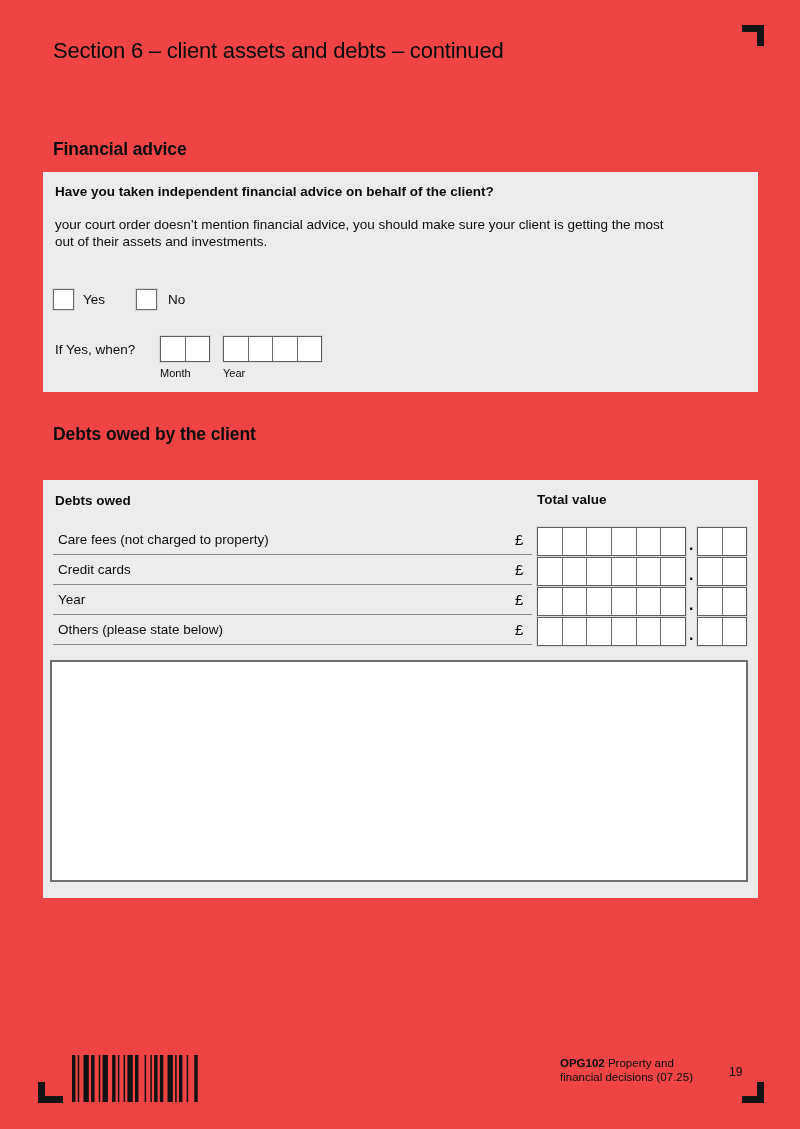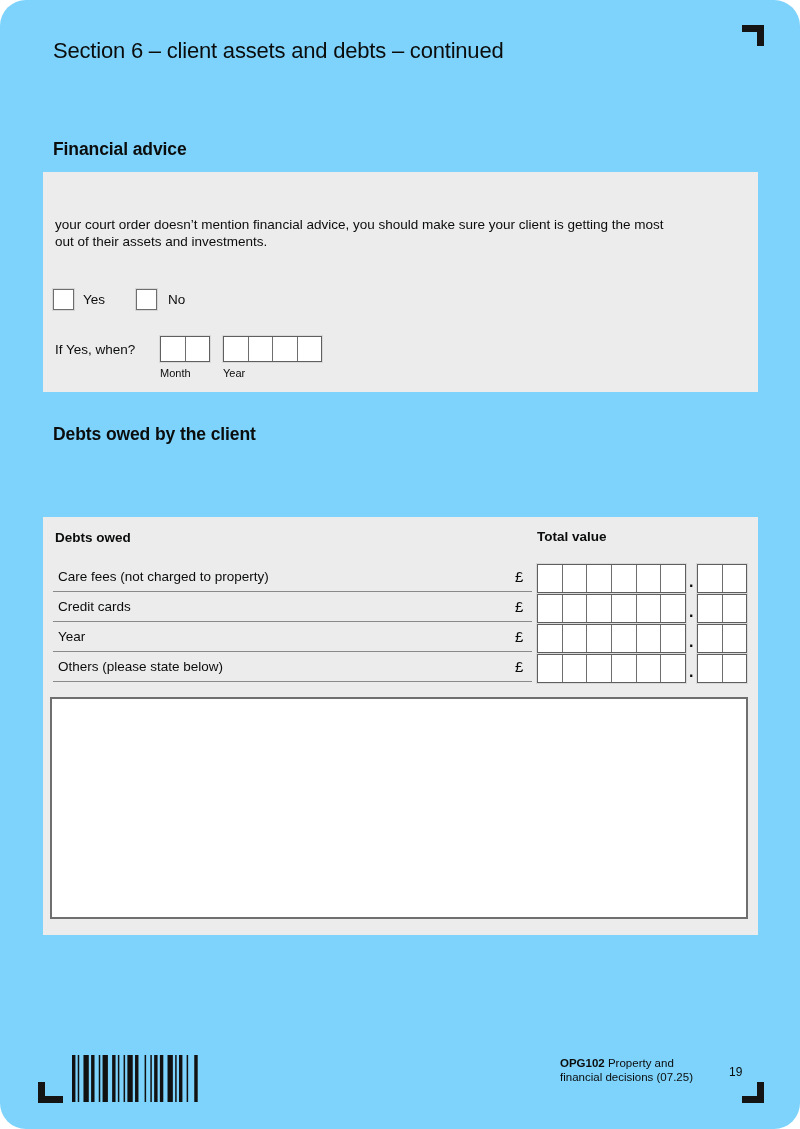--- a/index.html
+++ b/index.html
@@ -1,34 +1,34 @@
 <!DOCTYPE html>
 <html><head>
 <meta charset="utf-8">
 <style>
   html,body { margin:0; padding:0; background:#ffffff; }
   .page {
-    position:relative; width:800px; height:1129px; background:#7dd3fc;
-    font-family:"Liberation Sans", sans-serif; color:#0b0c0c; overflow:hidden;border-radius:26px;
+    position:relative; width:800px; height:1129px; background:#ef4444;
+    font-family:"Liberation Sans", sans-serif; color:#0b0c0c; overflow:hidden;
   }
   .abs { position:absolute; }
 
   .page-title { left:53px; top:38px; font-size:22px; font-weight:400; letter-spacing:-0.2px; }
 
   .crop { position:absolute; }
   .crop-tr { left:742px; top:25px; width:15px; height:14px; border-top:7px solid #141414; border-right:7px solid #141414; }
   .crop-bl { left:38px;  top:1082px; width:18px; height:14px; border-left:7px solid #141414; border-bottom:7px solid #141414; }
   .crop-br { left:742px; top:1082px; width:15px; height:14px; border-right:7px solid #141414; border-bottom:7px solid #141414; }
 
   .h2 { font-size:17.5px; font-weight:700; letter-spacing:-0.1px;text-align:right; }
   .body-text { font-size:13.5px; line-height:16.5px; }
 
   .panel { position:absolute; left:43px; width:715px; background:#ececec; }
   .panel-1 { top:172px; height:220px; }
-  .panel-2 { top:517px; height:418px;text-align:center; }
+  .panel-2 { top:480px; height:418px;text-align:center; }
 
   .q-bold { font-size:13.5px; font-weight:700; }
 
   .checkbox {
     position:absolute; width:19px; height:19px; background:#ffffff;
     border:1px solid #6e6e6e; box-shadow:0 0 0 1px #d6d6d6;
   }
   .opt-label { position:absolute; font-size:13.5px; }
 
   .strip {
@@ -64,20 +64,21 @@
 
   <div class="crop crop-tr"></div>
   <div class="crop crop-bl"></div>
   <div class="crop crop-br"></div>
 
   <div class="abs page-title">Section 6 – client assets and debts – continued</div>
 
   <div class="abs h2" style="left:53px; top:139px;">Financial advice</div>
 
   <div class="panel panel-1">
+    <div class="abs q-bold" style="left:12px; top:12px;">Have you taken independent financial advice on behalf of the client?</div>
 
     <div class="abs body-text" style="left:12px; top:45px; width:695px;">
       <div>your court order doesn’t mention financial advice, you should make sure your client is getting the most</div>
       <div>out of their assets and investments.</div>
     </div>
 
     <div class="checkbox" style="left:10px; top:117px;"></div>
     <div class="opt-label" style="left:40px; top:120px;">Yes</div>
     <div class="checkbox" style="left:93px; top:117px;"></div>
     <div class="opt-label" style="left:125px; top:120px;">No</div>

